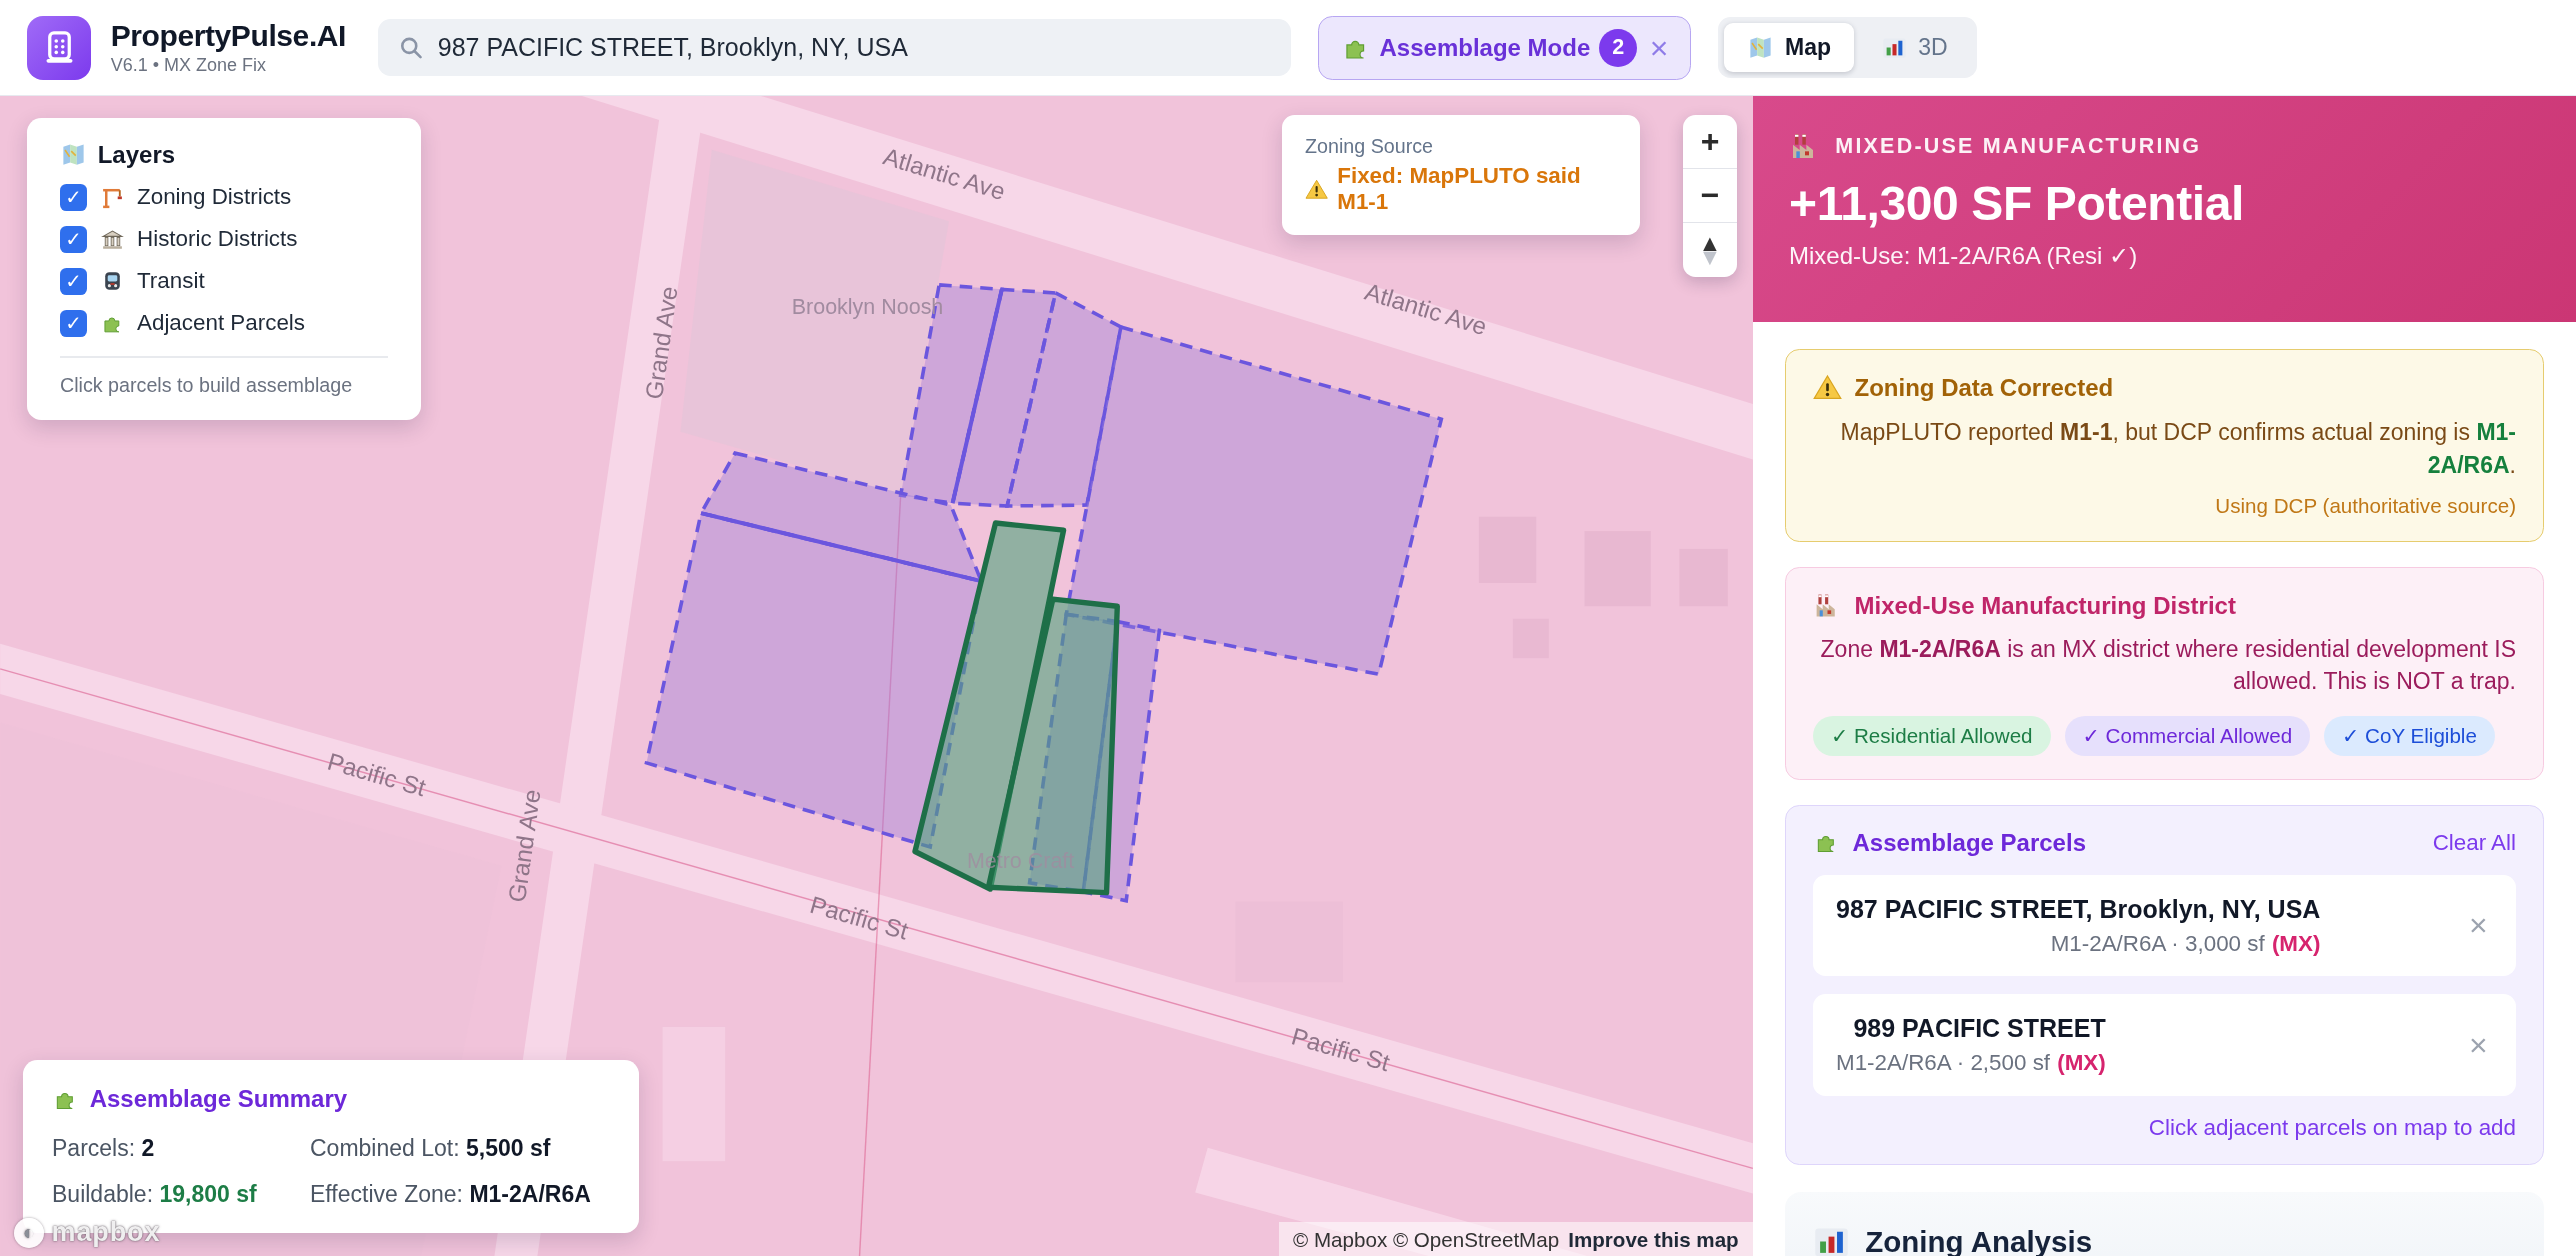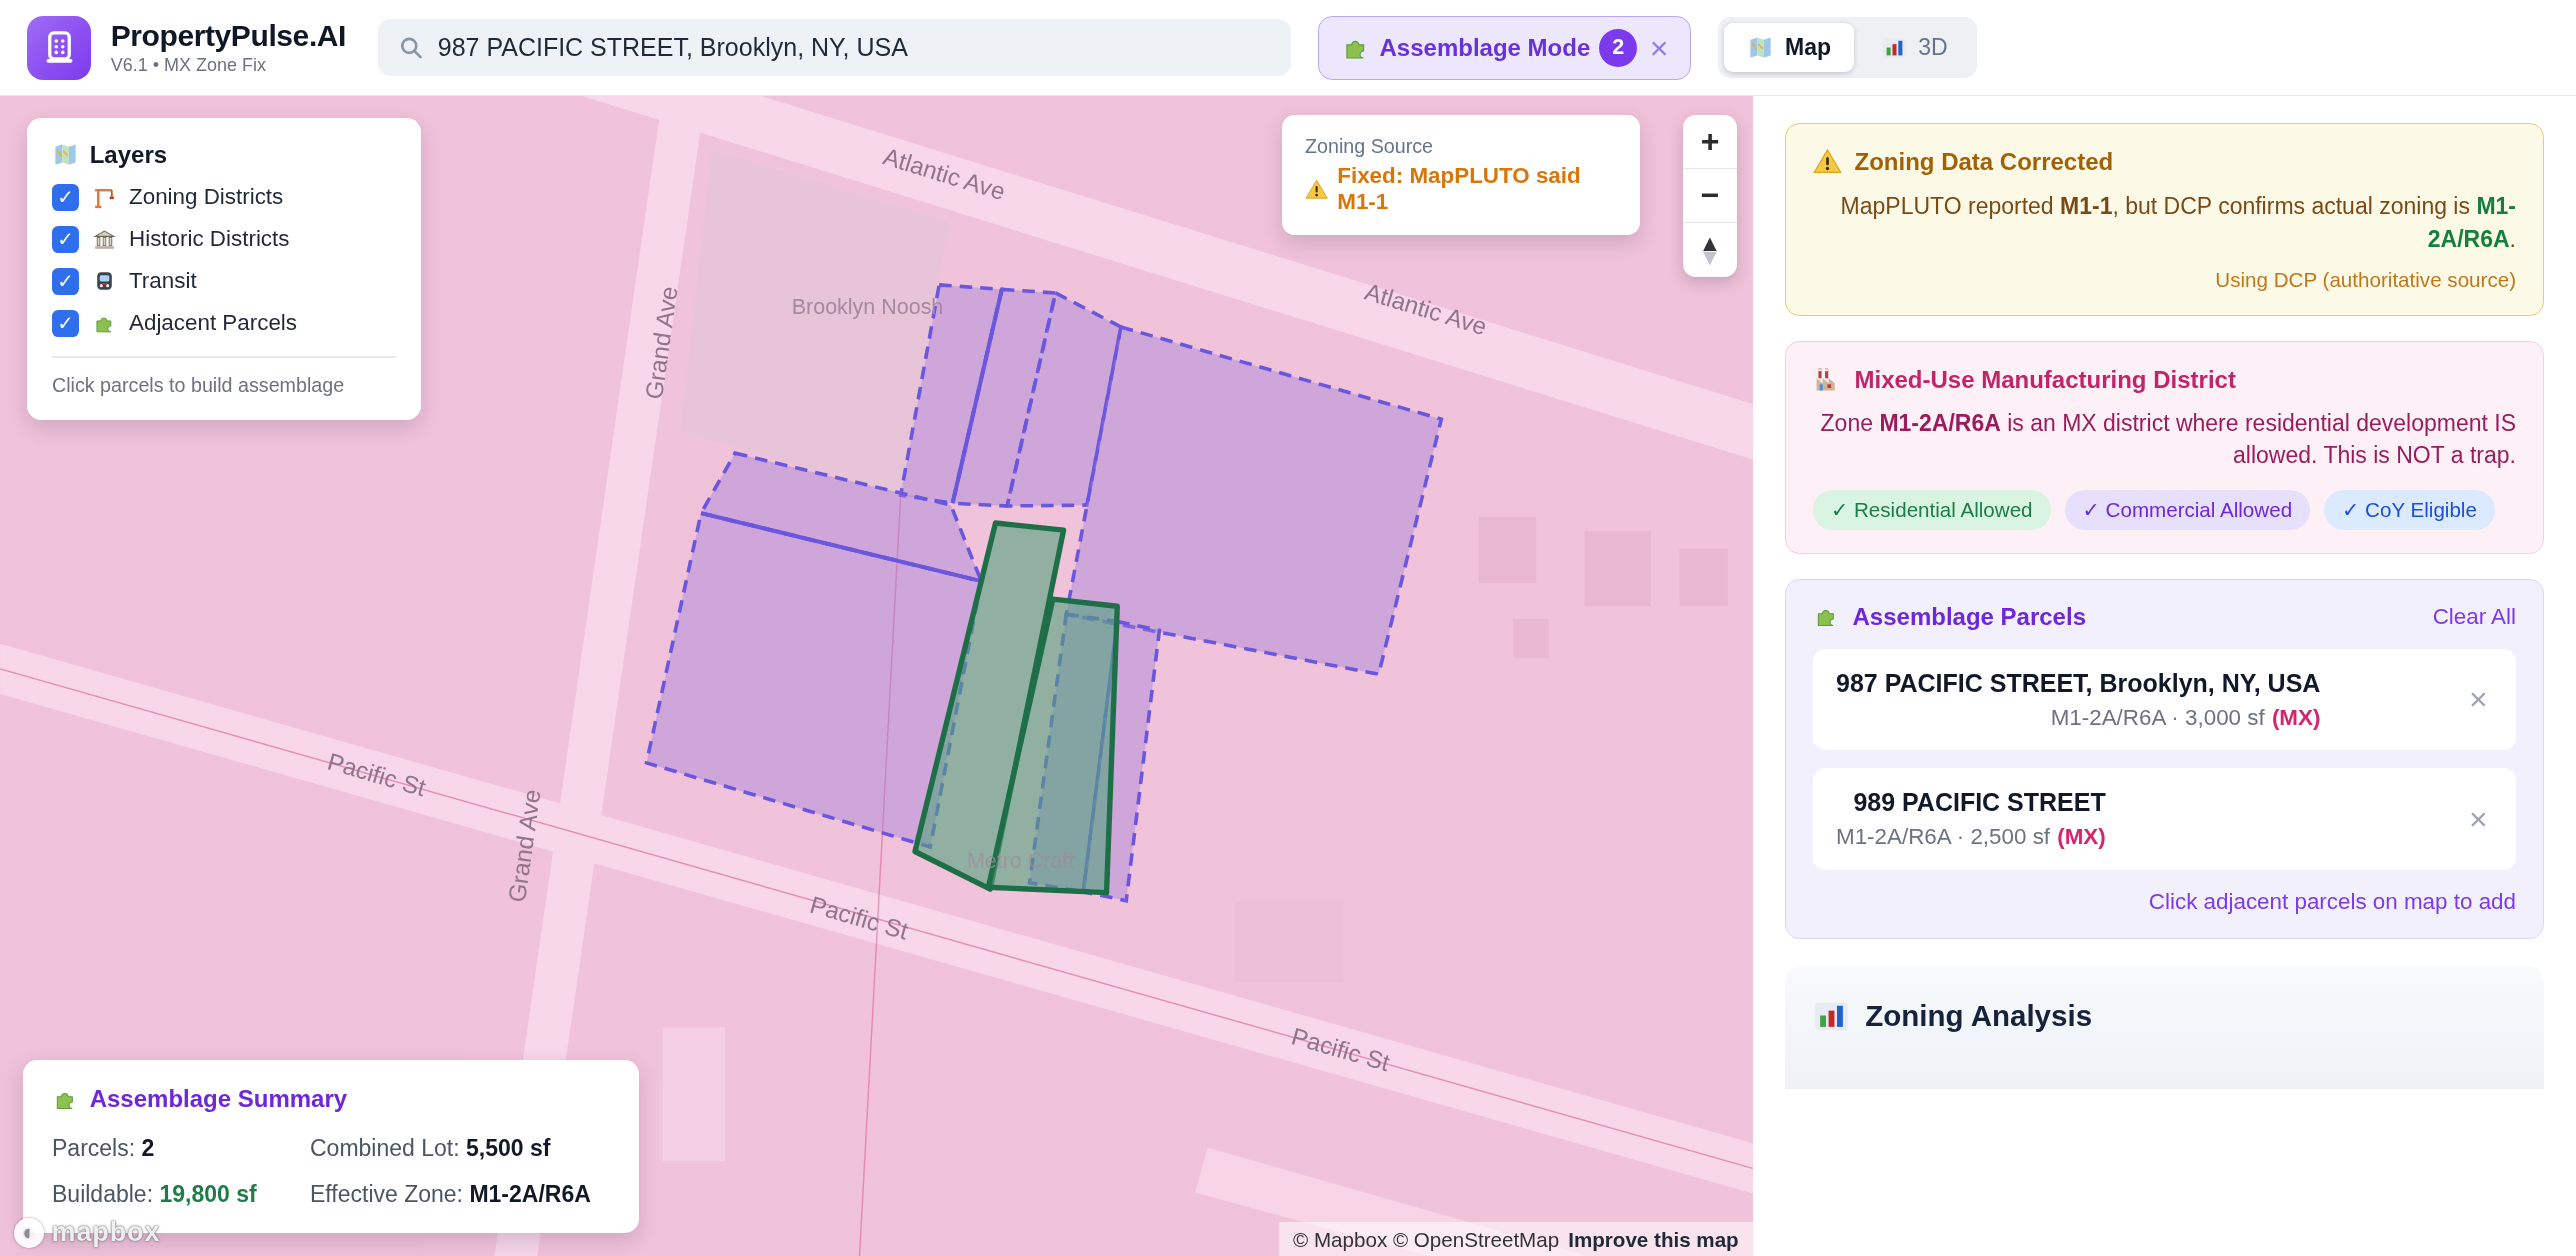--- a/index.html
+++ b/index.html
@@ -33,21 +33,21 @@
     box-shadow:0 1.8px 5.4px rgba(15,23,42,.18); }
 
   
   .bodywrap { flex:1; display:flex; min-height:0; }
   .maparea { width:1753px; flex:0 0 1753px; position:relative; background:#f1c3da; overflow:hidden; }
   .maparea svg.basemap { position:absolute; inset:0; display:block; }
 
   
   .float { position:absolute; background:#fff; border-radius:14.3px;
     box-shadow:0 7.2px 21.5px rgba(30,20,60,.16); }
-  .layers { left:27px; top:21.5px; width:394px; padding:23px 25px; }
+  .layers { left:27px; top:21.5px; width:394px; padding:23px 33px; }
   .layers-title { display:flex; align-items:center; gap:10.7px; font-size:24px; font-weight:700; color:#111827; }
   .lrow { display:flex; align-items:center; gap:12.5px; margin-top:15px; cursor:pointer; }
   .cbx { width:27px; height:27px; border-radius:6.3px; background:#2f6fed; color:#fff; font-size:19.7px;
     display:flex; align-items:center; justify-content:center; flex:0 0 27px; }
   .lrow .llabel { font-size:22.4px; color:#1f2937; }
   .lay-div { height:1.8px; background:#e8eaee; margin:19.7px 0 16px; }
   .lay-note { font-size:19.7px; color:#6b7280; }
 
   .zsource { left:1282px; top:19px; width:358px; padding:20px 23px; border-radius:12.5px; }
   .zs-label { font-size:19.7px; color:#64748b; }
@@ -379,20 +379,30 @@
         <span class="mbcirc">◐</span>
         <span>mapbox</span>
       </div>
       <div class="attrib">
         <span>© Mapbox © OpenStreetMap</span>
         <span class="bold">Improve this map</span>
       </div>
     </div>
 
     <aside class="panel">
+      <div class="phead">
+        <div class="ph-badge">
+          <svg class="ic" width="32" height="32" viewBox="0 0 36 36">
+              <use href="#i-factory"></use>
+            </svg>
+          <span>MIXED-USE MANUFACTURING</span>
+        </div>
+        <div class="ph-big">+11,300 SF Potential</div>
+        <div class="ph-sub">Mixed-Use: M1-2A/R6A (Resi ✓)</div>
+      </div>
 
       <div class="pbody">
 
         <div class="card warncard">
           <div class="wc-title">
             <svg class="ic" width="29" height="29" viewBox="0 0 32 32">
                 <use href="#i-warn"></use>
               </svg>
             <span>Zoning Data Corrected</span>
           </div>

